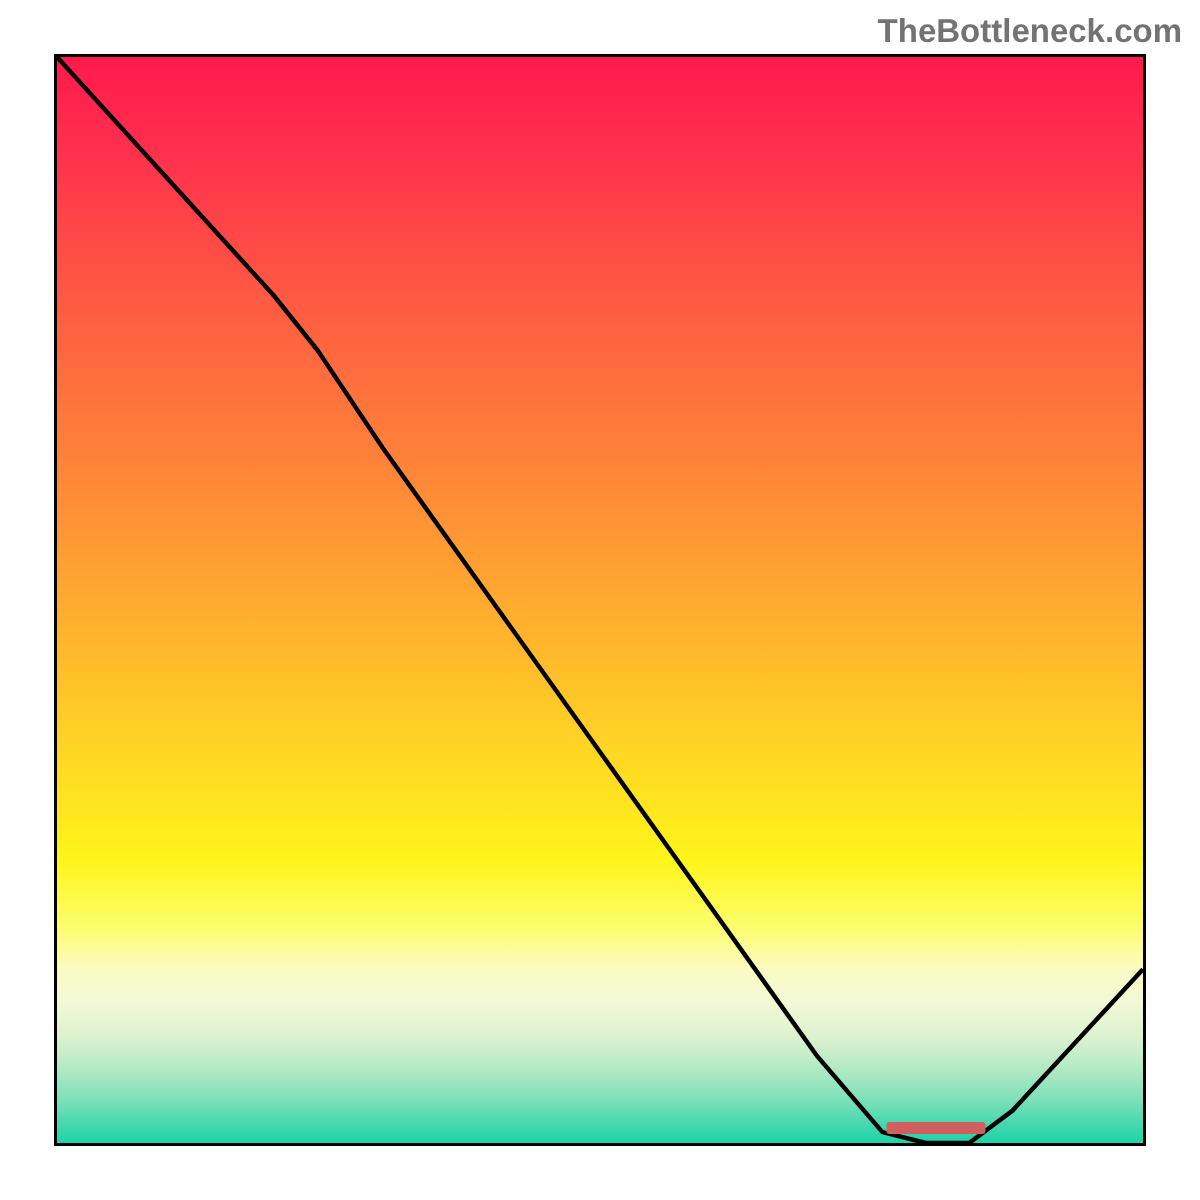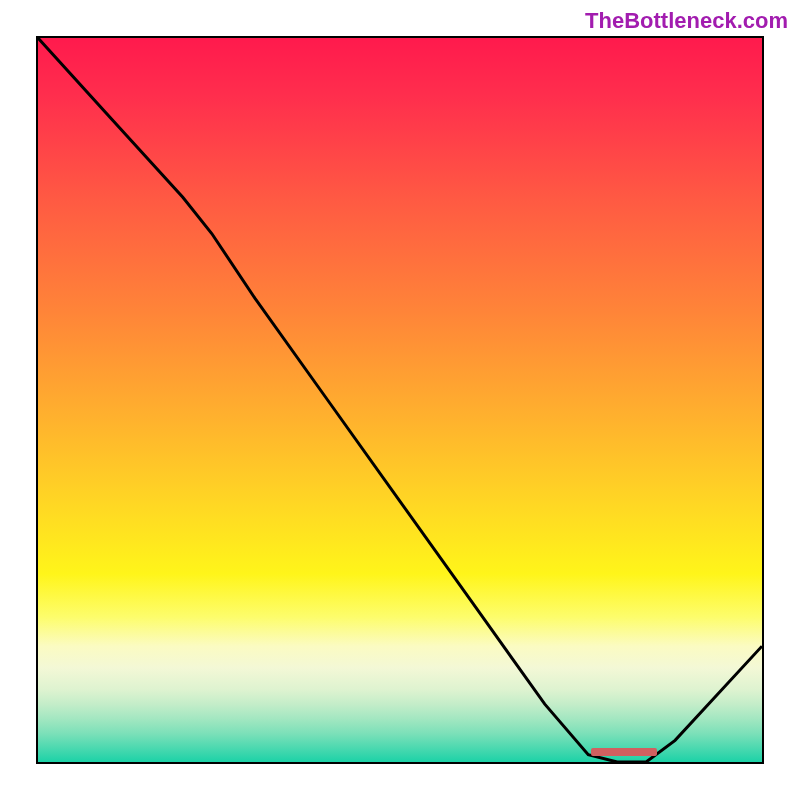--- a/index.html
+++ b/index.html
@@ -9,21 +9,21 @@
       background: #ffffff;
       position: relative;
       font-family: Arial, sans-serif;
     }
     .watermark {
       position: absolute;
       top: 8px;
       right: 12px;
       font-size: 22px;
       font-weight: bold;
-      color: #a21caf;
+      color: #737373;
       z-index: 10;
     }
     .chart-area {
       position: absolute;
       left: 36px;
       top: 36px;
       width: 728px;
       height: 728px;
       border: 2px solid #000;
     }

